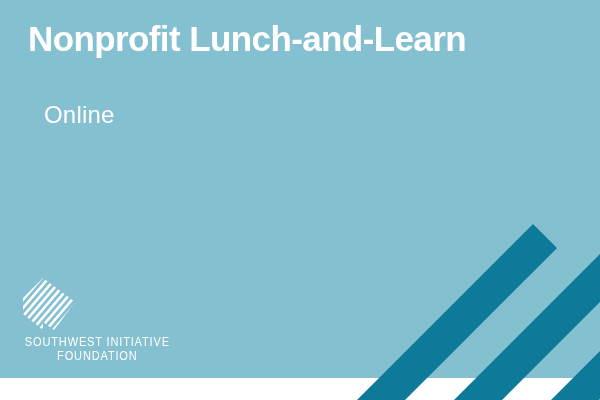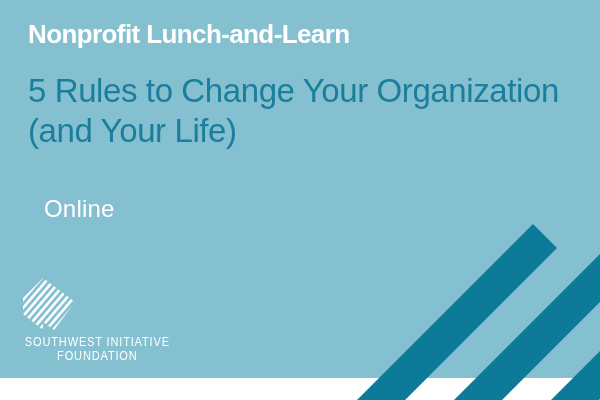--- a/index.html
+++ b/index.html
@@ -56,21 +56,21 @@
     position: absolute;
     left: 28px;
     top: 0;
     width: 545px;
   }
 
   #event-title {
     margin: 0;
     padding-top: 20px;
     color: #ffffff;
-    font-size: 26px;
+    font-size: 35px;
     font-weight: bold;
     line-height: 1.08;
     letter-spacing: -0.6px;
     white-space: nowrap;
   }
 
   #event-subtitle {
     margin: 0;
     padding-top: 23px;
     color: #1a7e9c;
@@ -126,21 +126,20 @@
   <div id="card-background"></div>
 
   <div id="stripe-decoration">
     <div class="stripe stripe-1"></div>
     <div class="stripe stripe-2"></div>
     <div class="stripe stripe-3"></div>
   </div>
 
   <div id="text-block">
     <h1 id="event-title">Nonprofit Lunch-and-Learn</h1>
-    <h2 id="event-subtitle">5 Rules to Change Your Organization (and Your Life)</h2>
     <p id="event-location">Online</p>
   </div>
 
   <div id="logo">
     <svg id="logo-mark" viewBox="0 0 56 56">
       <defs>
         <clipPath id="diamond-clip">
           <path d="M 22 2 L 54 26 L 33 54 L 22 46 L 22 54 L 2 38 L 2 22 Z"></path>
         </clipPath>
       </defs>

